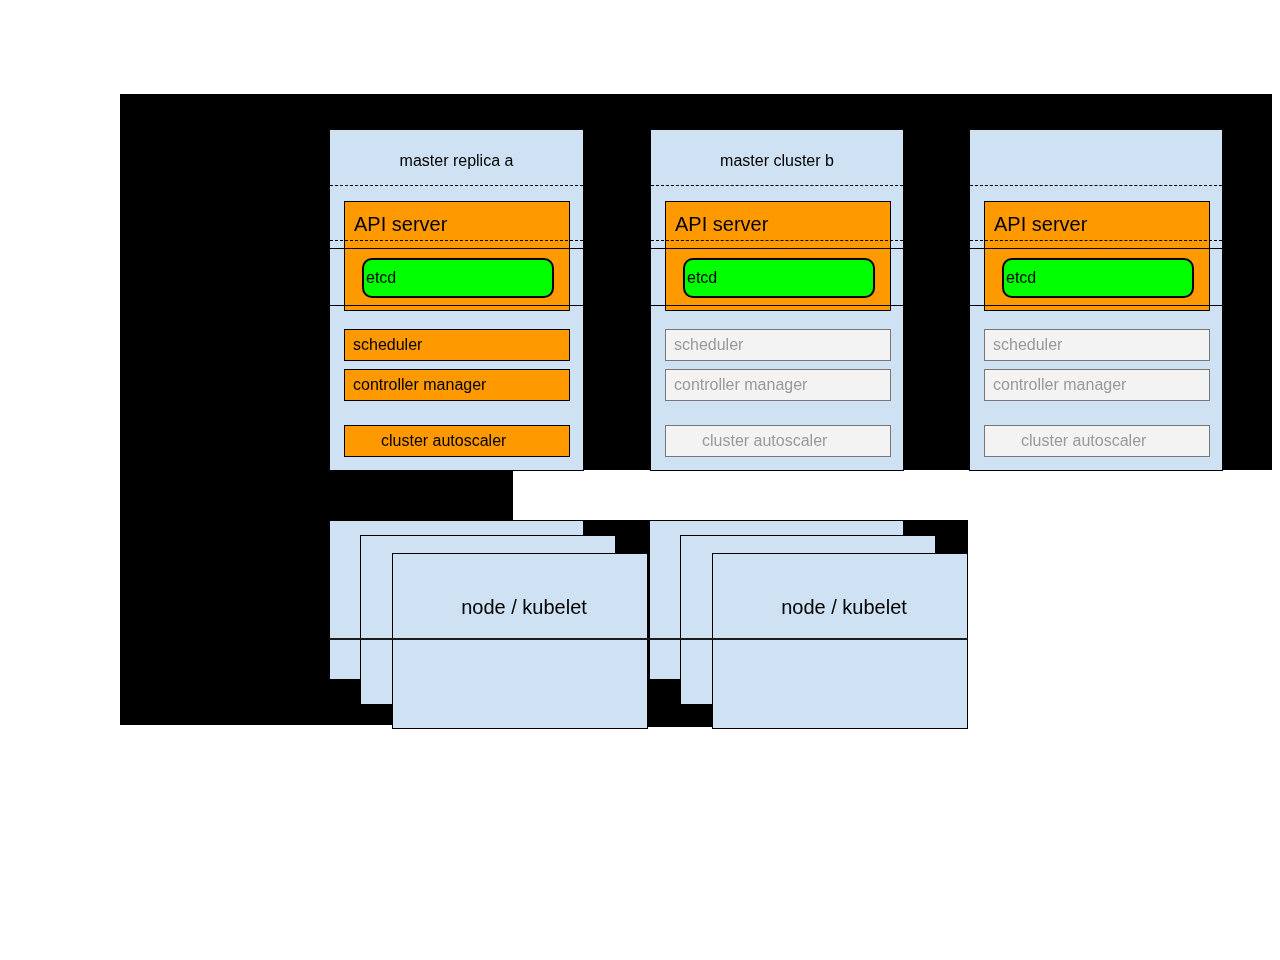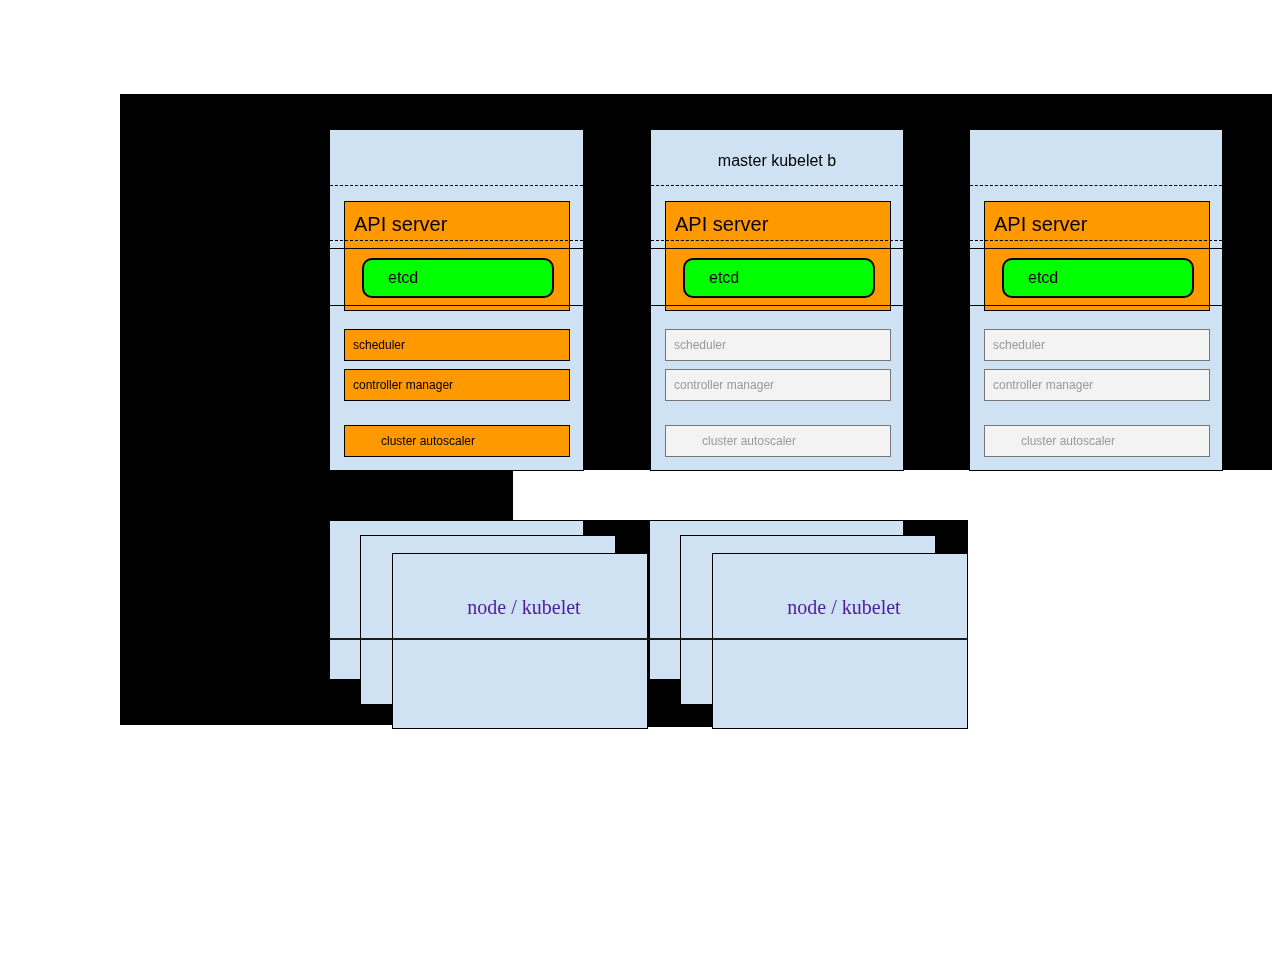--- a/index.html
+++ b/index.html
@@ -20,21 +20,21 @@
   .card { background:var(--box-blue,#cfe2f3); border:1px solid #000; position:absolute; }
   .s1-back   { left:329px; top:520px; width:255px; height:160px; }
   .s1-middle { left:360px; top:535px; width:256px; height:170px; }
   .s1-front  { left:392px; top:553px; width:256px; height:176px; }
   .s2-back   { left:649px; top:520px; width:255px; height:160px; }
   .s2-middle { left:680px; top:535px; width:256px; height:170px; }
   .s2-front  { left:712px; top:553px; width:256px; height:176px; }
   .node-label {
     position:absolute; left:8px; right:0; top:20px; height:66px;
     display:flex; align-items:center; justify-content:center;
-    font-size:20px; color:#4c1d95;font-family:Liberation Serif, serif;
+    font-size:20px; color:#000000;
   }
   .node-divider { left:329px; top:638px; width:639px; height:2px; background:#1c1c1c; }
 
   
   .master {
     position:absolute; top:129px; height:342px;
     background:var(--box-blue,#cfe2f3); border:1px solid #000;
   }
   .master-a { left:329px; width:255px; }
   .master-b { left:650px; width:254px; }
@@ -51,25 +51,25 @@
   .y-solid-up   { top:118px; }
   .y-solid-low  { top:175px; }
   .api-box {
     position:absolute; left:14px; width:226px; top:71px; height:110px;
     background:var(--accent-orange,#ff9900); border:1px solid #000;
   }
   .api-label { position:absolute; left:9px; top:11px; font-size:20px; }
   .etcd-box {
     position:absolute; left:32px; width:192px; top:128px; height:40px;
     background:var(--accent-green,#00ff00); border:2px solid #000; border-radius:10px;
-    display:flex; align-items:center; padding-left:24px; font-size:16px;
+    display:flex; align-items:center; padding-left:2px; font-size:16px;
   }
   .comp {
     position:absolute; left:14px; width:226px; height:32px;
-    display:flex; align-items:center; padding-left:8px; font-size:12px;
+    display:flex; align-items:center; padding-left:8px; font-size:16px;
     background:var(--accent-orange,#ff9900); border:1px solid #000; color:#000;
   }
   .comp-1 { top:199px; }
   .comp-2 { top:239px; }
   .comp-3 { top:295px;padding-left:36px; }
   .master.inactive .comp {
     background:var(--inactive-fill,#f3f3f3);
     border:1px solid var(--inactive-border,#777);
     color:var(--inactive-text,#999);
   }
@@ -92,20 +92,21 @@
 
   <div class="card s2-back"></div>
   <div class="card s2-middle"></div>
   <div class="card s2-front">
     <div class="node-label">node / kubelet</div>
   </div>
 
   <div class="abs node-divider"></div>
 
   <div class="master master-a">
+    <div class="m-title">master replica a</div>
     <div class="hline dashed y-dash-title"></div>
     <div class="api-box">
       <div class="api-label">API server</div>
     </div>
     <div class="hline dashed y-dash-api"></div>
     <div class="hline solid y-solid-up"></div>
     <div class="etcd-box">
       <span>etcd</span>
     </div>
     <div class="hline solid y-solid-low"></div>
@@ -114,21 +115,21 @@
     </div>
     <div class="comp comp-2">
       <span>controller manager</span>
     </div>
     <div class="comp comp-3">
       <span>cluster autoscaler</span>
     </div>
   </div>
 
   <div class="master master-b inactive">
-    <div class="m-title">master kubelet b</div>
+    <div class="m-title">master cluster b</div>
     <div class="hline dashed y-dash-title"></div>
     <div class="api-box">
       <div class="api-label">API server</div>
     </div>
     <div class="hline dashed y-dash-api"></div>
     <div class="hline solid y-solid-up"></div>
     <div class="etcd-box">
       <span>etcd</span>
     </div>
     <div class="hline solid y-solid-low"></div>

